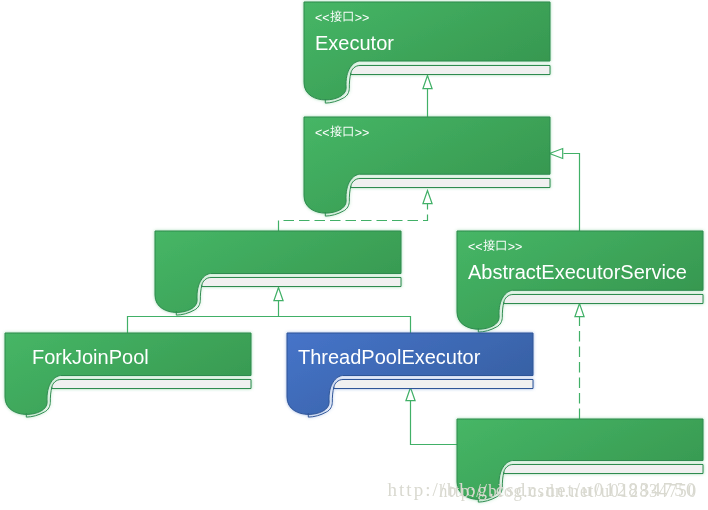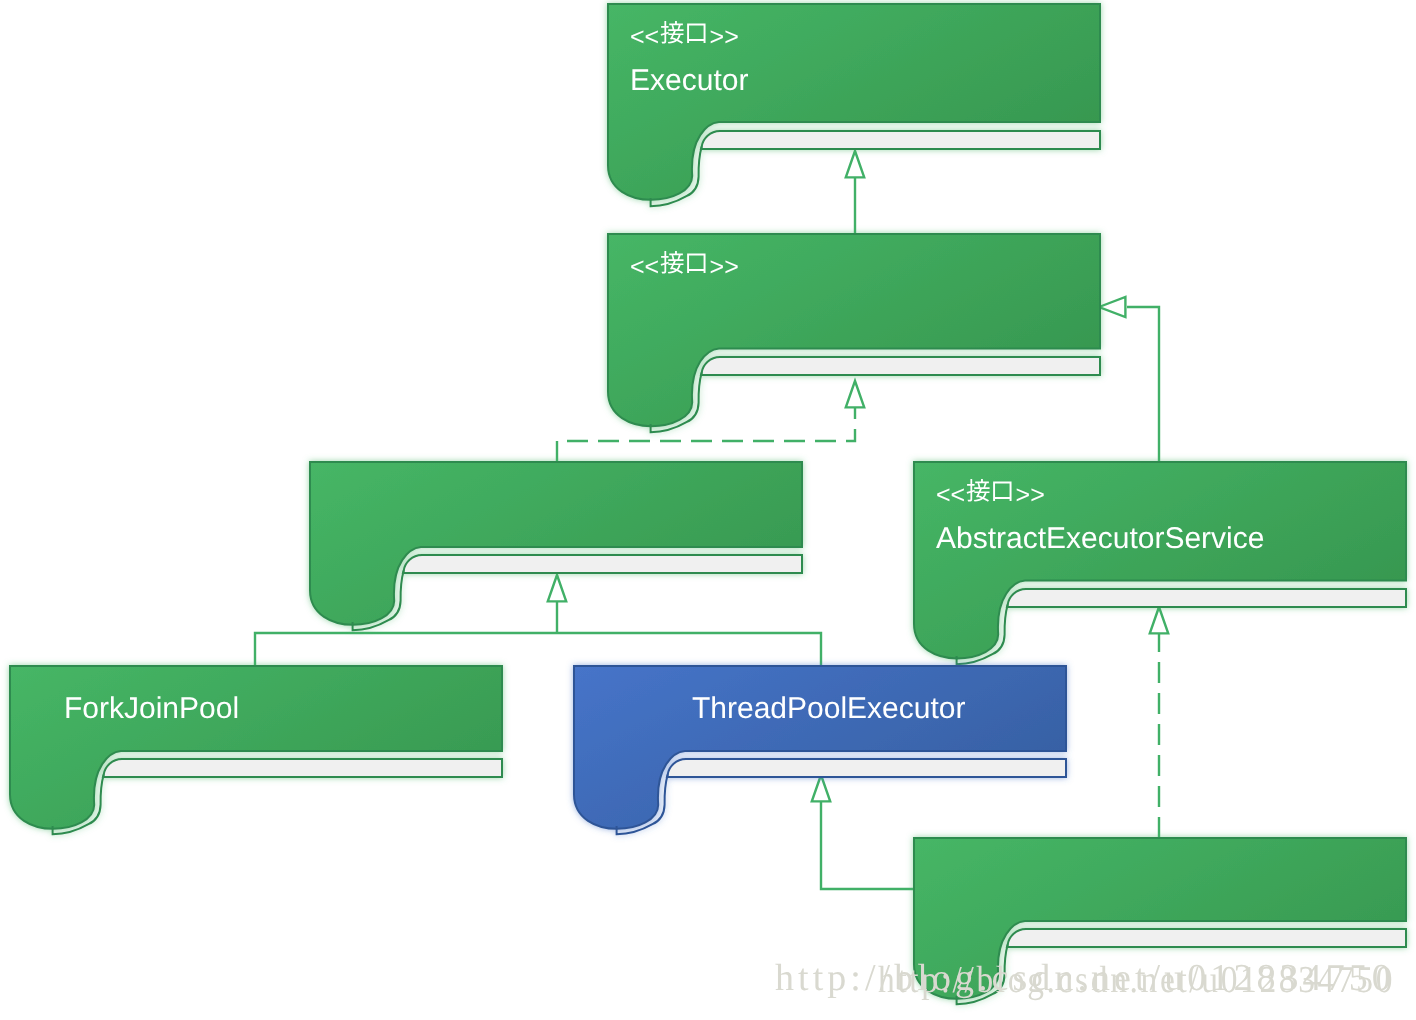--- a/index.html
+++ b/index.html
@@ -5,21 +5,21 @@
 <style>
   html,body{margin:0;padding:0;}
   body{width:708px;height:510px;background:#ffffff;overflow:hidden;
        font-family:"Liberation Sans",sans-serif;}
   #stage{position:relative;width:708px;height:510px;background:#fff;}
   #edges,#nodes{position:absolute;left:0;top:0;width:708px;height:510px;}
   #labels,#watermarks{position:absolute;left:0;top:0;width:708px;height:510px;}
   .wm{position:absolute;font-family:"Liberation Serif",serif;font-size:19px;
       white-space:nowrap;line-height:1;transform-origin:0 0;}
   .nlabel{position:absolute;white-space:nowrap;color:#fff;}
-  .nlabel .cn{font-size:15px;}
+  .nlabel .cn{font-size:20px;}
   .nlabel .st{font-size:12.5px;}
   .nlabel .st .cjk{vertical-align:baseline;}
 </style>
 </head>
 <body>
 
 <div id="stage">
   <svg id="edges" viewBox="0 0 708 510">
       <g>
         <polyline points="427.5,117 427.5,88.5" fill="none" stroke="#41b067" stroke-width="1.2"></polyline>
@@ -154,21 +154,21 @@
           </svg><svg class="cjk" width="12.6" height="12.3" viewBox="0 0 1024.390243902439 1000" preserveAspectRatio="none">
             <g transform="translate(0,880) scale(1,-1)">
               <path fill="#ffffff" d="M127 735V-55H205V30H796V-51H876V735ZM205 107V660H796V107Z"></path>
             </g>
           </svg><span>&gt;&gt;</span></div>
         <div class="cn" style="margin-top: 6.5px;">AbstractExecutorService</div>
       </div>
       <div class="nlabel" style="left: 32px; top: 346.45px;">
         <div class="cn">ForkJoinPool</div>
       </div>
-      <div class="nlabel" style="left: 298px; top: 346.45px; margin-left: 48px;">
+      <div class="nlabel" style="left: 298px; top: 346.45px;">
         <div class="cn">ThreadPoolExecutor</div>
       </div>
     </div>
   <div id="watermarks">
       <div class="wm" style="left: 387.5px; top: 480.2px; transform: scaleX(1); letter-spacing: 2.03px; color: rgb(217, 217, 208);">http://blog.csdn.net/u012834750</div>
       <div class="wm" style="left: 438.5px; top: 480.5px; transform: scaleX(0.88); letter-spacing: 1.51px; color: rgb(217, 217, 208);">http://blog.csdn.net/u012834750</div>
     </div>
 </div>
 
 </body></html>

